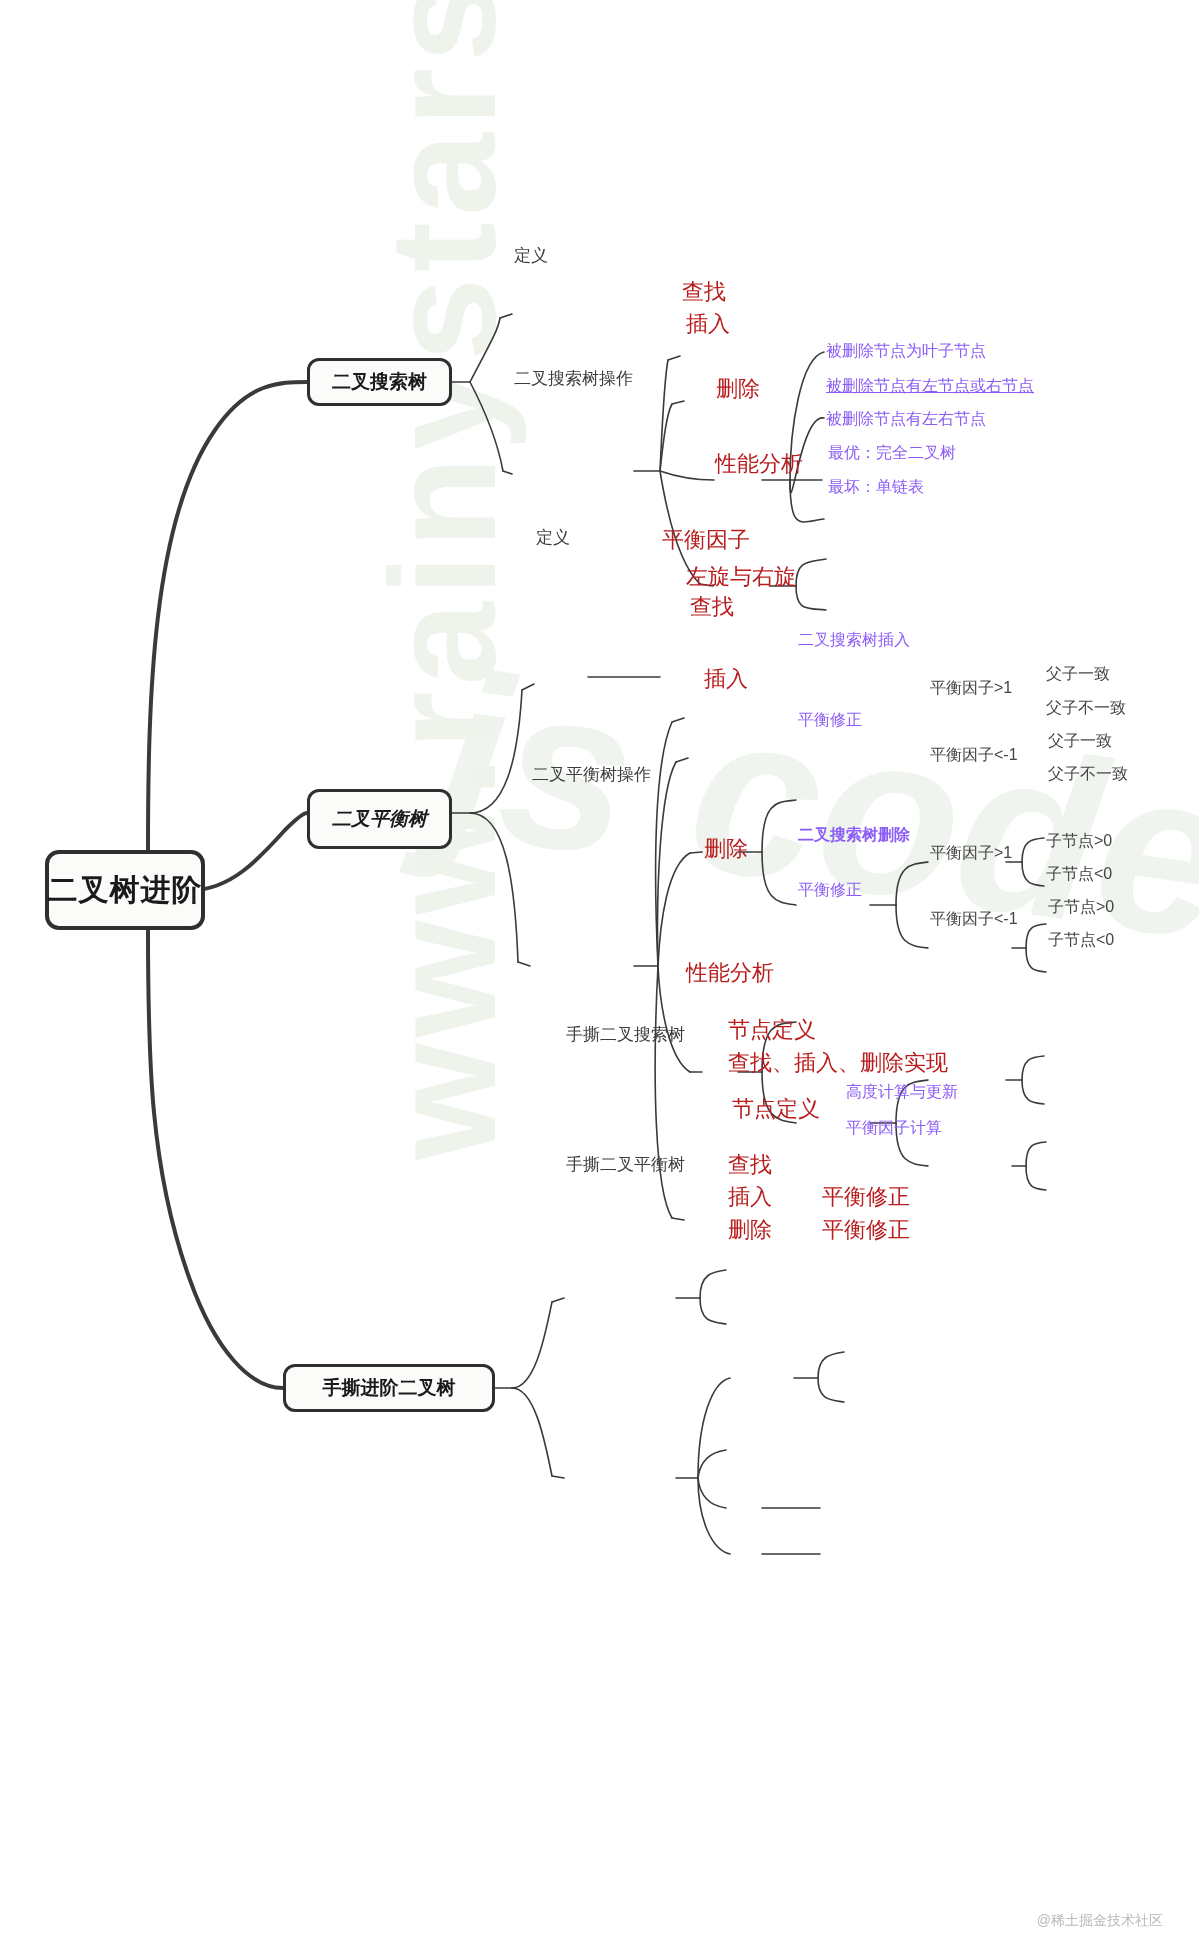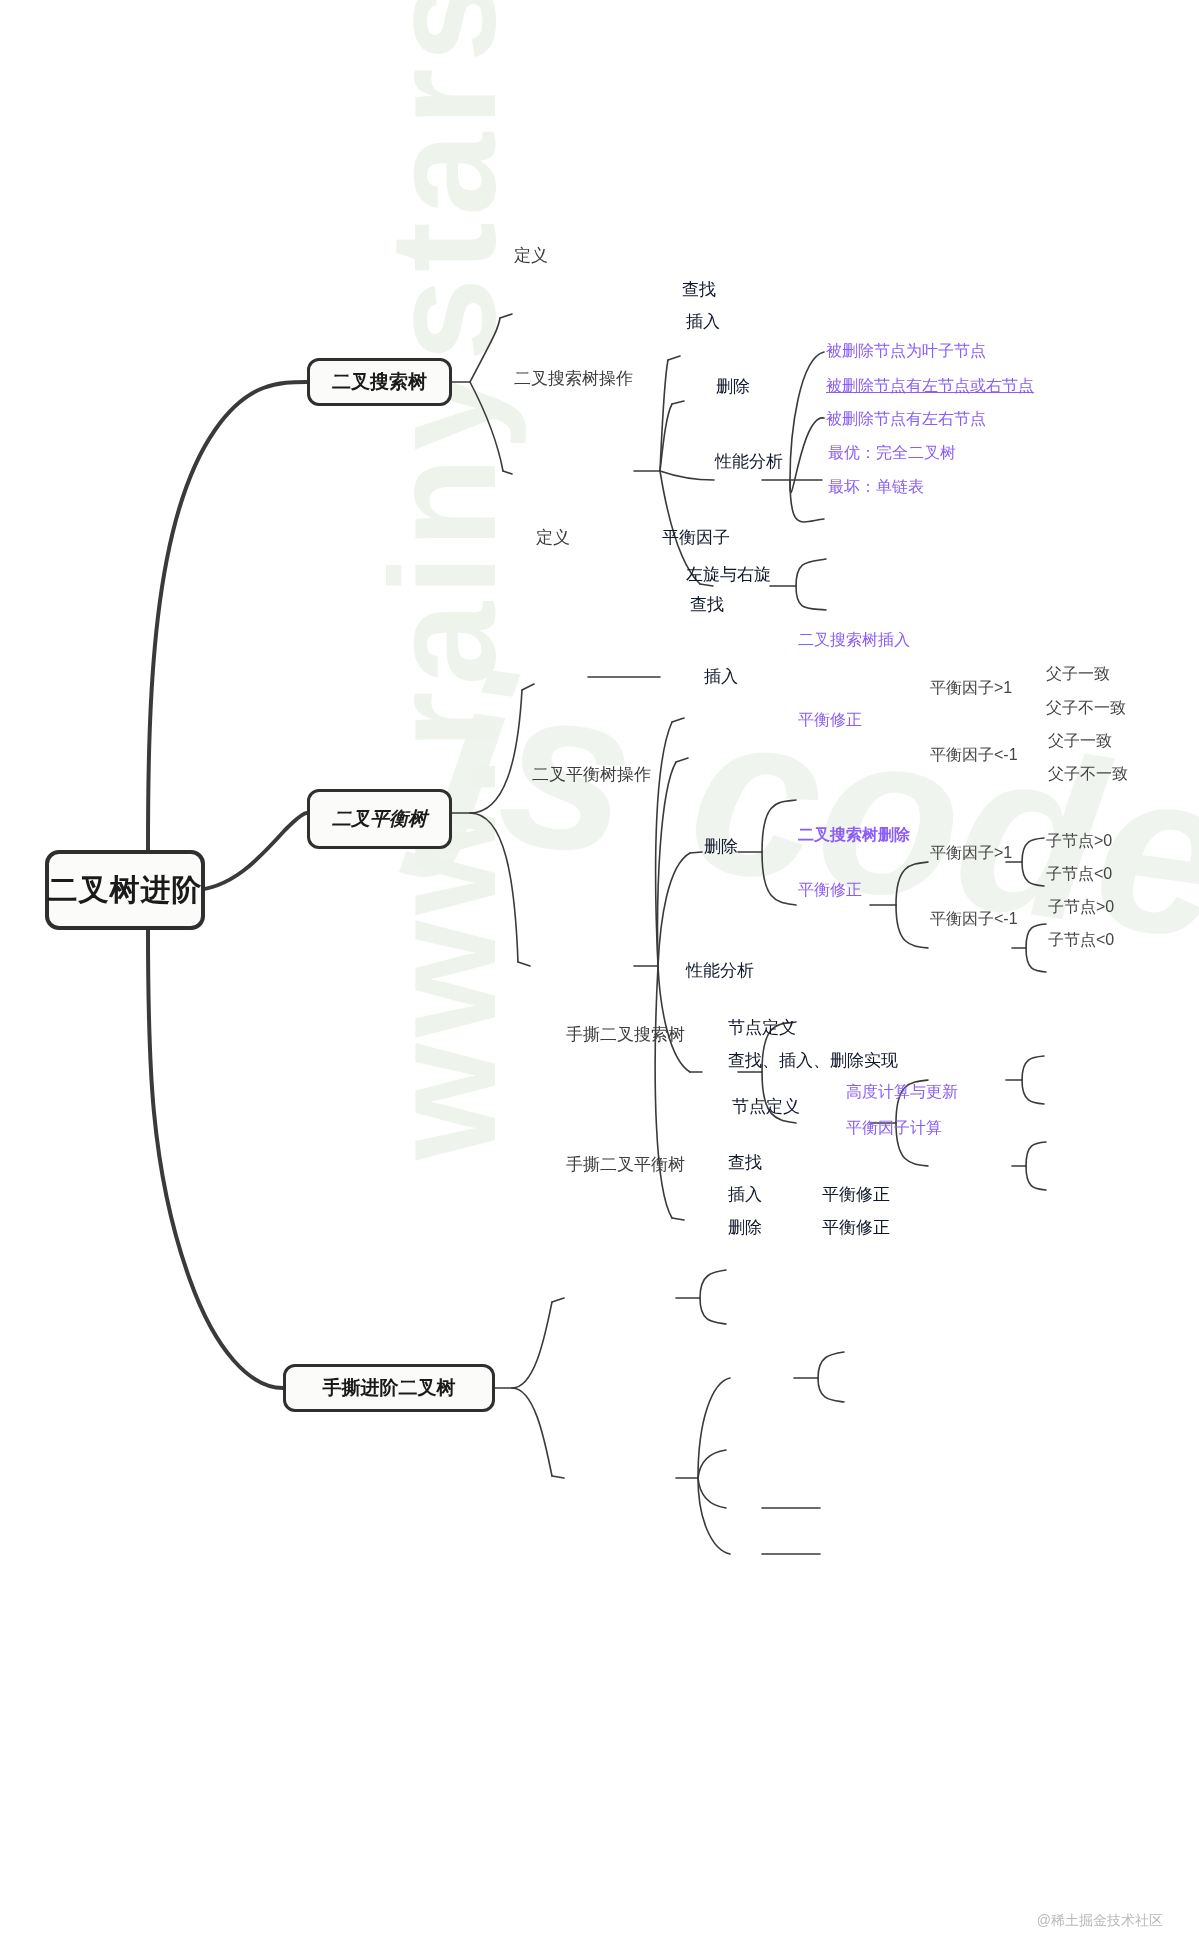--- a/index.html
+++ b/index.html
@@ -65,21 +65,21 @@
   }
   
   .lbl {
     position: absolute;
     color: #4a4a4a;
     white-space: nowrap;
     z-index: 3;
     line-height: 1;
   }
   .lbl-l2 { font-size: 17px; color: #3d3d3d; }
-  .lbl-l3 { font-size: 17px; color: #0f172a; }
+  .lbl-l3 { font-size: 22px; color: #b91c1c; }
   .lbl-l4 { font-size: 16px; color: #8b5cf6; }
   .lbl-l5 { font-size: 16px; color: #444444; }
   
   #footer-credit {
     position: absolute;
     right: 36px;
     bottom: 28px;
     font-size: 14px;
     color: #b9b9b9;
     z-index: 4;

